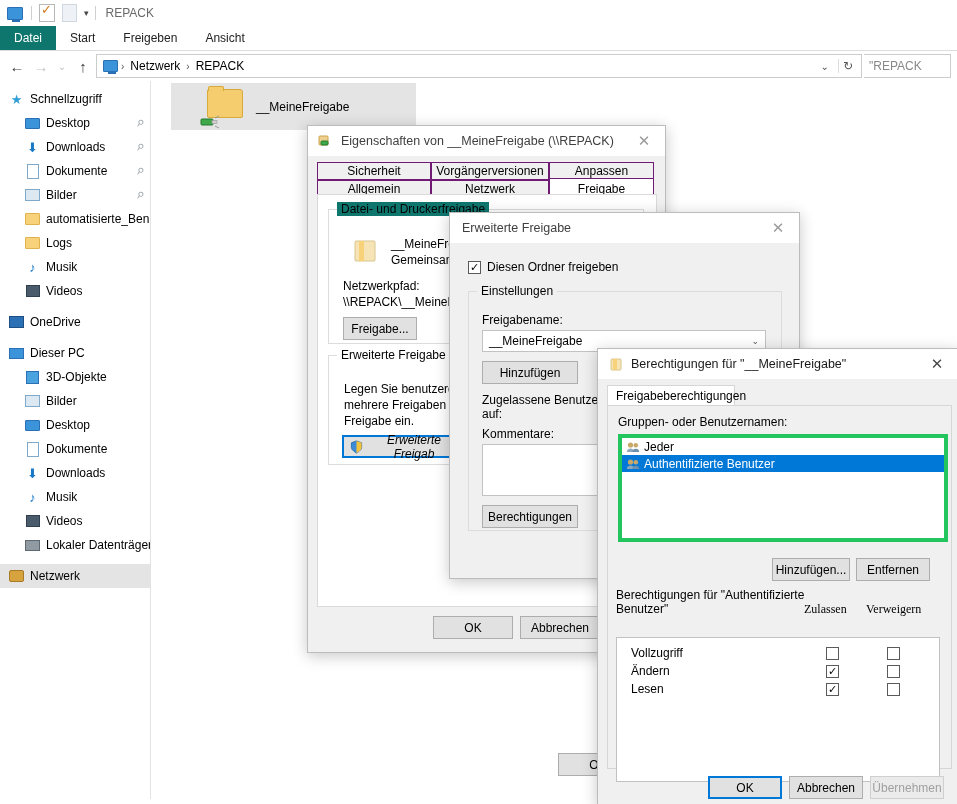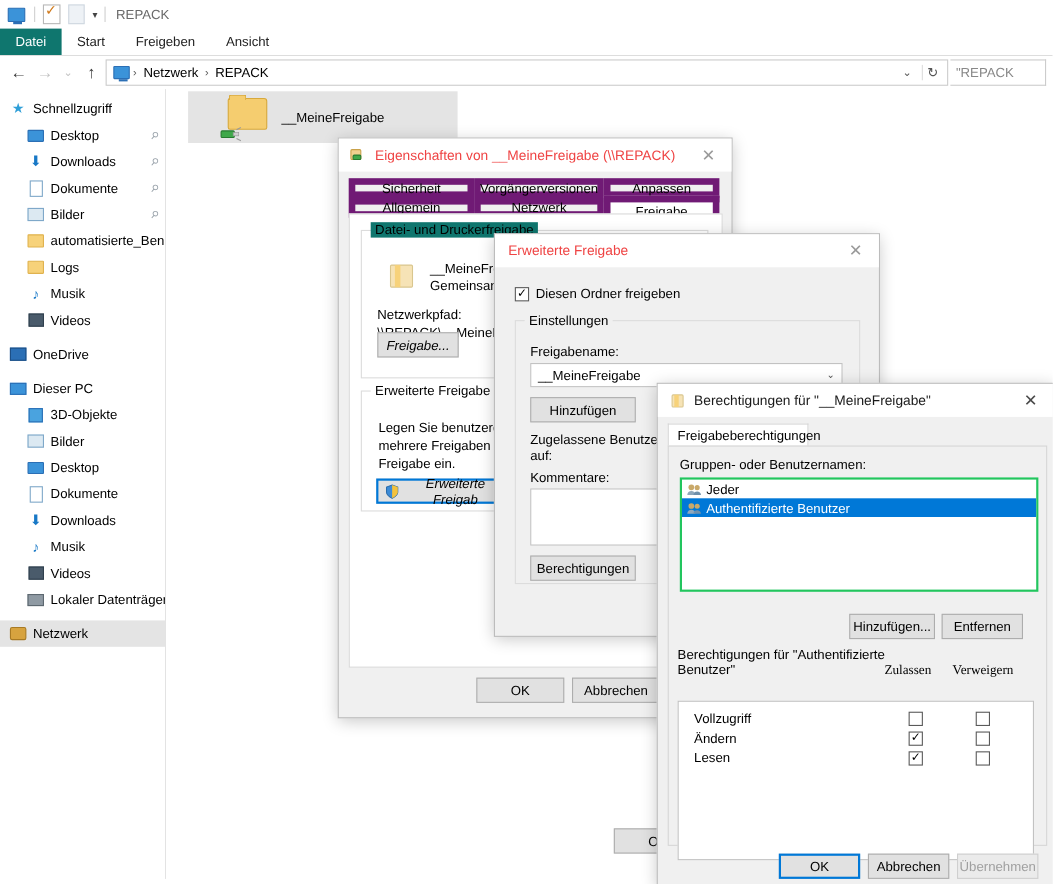--- a/index.html
+++ b/index.html
@@ -69,41 +69,41 @@
   .folder-big:before{content:"";position:absolute;left:0;top:-4px;width:14px;height:4px;background:#f5cd6f;border:1px solid #d8a93b;border-bottom:none;border-radius:2px 2px 0 0;}
   .plug{position:absolute;left:-2px;bottom:-2px;width:22px;height:14px;}
   .file-tile .fname{margin-left:10px;font-size:12px;}
 
   
   .dlg{position:absolute;background:#f0f0f0;border:1px solid #bcbcbc;box-shadow:0 3px 14px rgba(0,0,0,.22);}
   .dlg .tbar{height:30px;display:flex;align-items:center;padding-left:10px;background:#fff;}
   .dlg .tbar .ticon{width:16px;height:16px;margin-right:7px;flex:0 0 16px;position:relative;}
   .dlg .tbar .ttitle{font-size:12.5px;color:#6b6b6b;white-space:nowrap;overflow:hidden;}
   .dlg .tbar .tclose{margin-left:auto;width:42px;height:30px;display:flex;align-items:center;justify-content:center;font-size:15px;color:#4a4a4a;}
-  .dlg.inactive .tbar .ttitle{color:#ef4444;}
+  .dlg.inactive .tbar .ttitle{color:#404040;}
   .dlg.inactive .tbar .tclose{color:#9a9a9a;}
 
   .btn{height:23px;min-width:74px;border:1px solid #adadad;background:#e1e1e1;font-size:12px;font-family:inherit;color:#000;display:inline-flex;align-items:center;justify-content:center;padding:0 8px;box-sizing:border-box;}
   .btn.default{border:2px solid #0078d7;background:#e1e1e1;}
   .btn.disabled{color:#a0a0a0;border-color:#cfcfcf;background:#ebebeb;}
   .group{border:1px solid #dcdcdc;position:absolute;}
   .grouplabel{position:absolute;background:#f0f0f0;padding:0 4px;font-size:12px;top:-8px;left:8px;}
   .cbox{width:13px;height:13px;border:1px solid #5a5a5a;background:#fff;display:inline-flex;align-items:center;justify-content:center;box-sizing:border-box;font-size:11px;line-height:1;color:#000;}
   .lbl{position:absolute;font-size:12px;white-space:nowrap;}
   .combo{position:absolute;height:22px;border:1px solid #c2c2c2;background:#fff;display:flex;align-items:center;padding:0 6px;font-size:12px;box-sizing:border-box;}
   .combo .arw{margin-left:auto;font-size:9px;color:#555;}
   .txtarea{position:absolute;border:1px solid #c2c2c2;background:#fff;}
 
   
   .ptabs{position:absolute;left:9px;top:36px;width:337px;height:32px;}
-  .ptab{position:absolute;height:18px;border:6px solid #701a75;background:#f0f0f0;display:flex;align-items:center;justify-content:center;font-size:12px;box-sizing:border-box;}
+  .ptab{position:absolute;height:18px;border:1px solid #701a75;background:#f0f0f0;display:flex;align-items:center;justify-content:center;font-size:12px;box-sizing:border-box;}
   .ptab.sel{background:#fff;border-bottom:1px solid #fff;height:20px;}
 
   
-  .listbox{position:absolute;border:2px solid #22c55e;background:#fff;overflow:hidden;}
+  .listbox{position:absolute;border:4px solid #22c55e;background:#fff;overflow:hidden;}
   .listrow{height:17px;display:flex;align-items:center;padding-left:4px;font-size:12px;}
   .listrow.sel{background:#0078d7;color:#fff;}
   .usr-ico{width:14px;height:12px;margin-right:4px;flex:0 0 14px;position:relative;}
   .permtable{position:absolute;border:1px solid #c2c2c2;background:#fff;}
   .permrow{height:18px;display:flex;align-items:center;font-size:12px;}
   .permrow .pname{width:185px;padding-left:14px;box-sizing:border-box;}
   .permrow .pcell{width:61px;display:flex;justify-content:center;}
   .tabhdr{position:absolute;height:21px;border:1px solid #d6d6d6;border-bottom:none;background:#fff;display:flex;align-items:center;padding:0 8px;font-size:12px;box-sizing:border-box;}
   .panel{position:absolute;border:1px solid #d6d6d6;background:#f0f0f0;}
   .coltitle{position:absolute;font-size:12px;font-family:Liberation Serif, serif;}
@@ -331,21 +331,21 @@
     <div style="position:absolute;left:33px;top:40px;width:30px;height:32px;">
       <svg viewBox="0 0 30 32" width="30" height="32">
           <rect x="4" y="6" width="20" height="20" rx="1" fill="#f6e3b6" stroke="#d9c68e"></rect>
           <rect x="8" y="6" width="5" height="20" fill="#f7d27a"></rect>
         </svg>
     </div>
     <div class="lbl" style="left:73px;top:42px;">__MeineFreigabe</div>
     <div class="lbl" style="left:73px;top:58px;">Gemeinsam v</div>
     <div class="lbl" style="left:25px;top:84px;">Netzwerkpfad:</div>
     <div class="lbl" style="left:25px;top:100px;">\\REPACK\__MeineFre</div>
-    <button class="btn" style="position:absolute;left:25px;top:107px;width:74px;font-style:italic;">Freigabe...</button>
+    <button class="btn" style="position:absolute;left:25px;top:122px;width:74px;">Freigabe...</button>
 
     <div class="group" style="left:10px;top:160px;width:314px;height:108px;background:#fff;">
       <span class="grouplabel" style="background:#fff;">Erweiterte Freigabe</span>
     </div>
     <div class="lbl" style="left:26px;top:187px;">Legen Sie benutzerdefi</div>
     <div class="lbl" style="left:26px;top:203px;">mehrere Freigaben und</div>
     <div class="lbl" style="left:26px;top:219px;">Freigabe ein.</div>
     <button class="btn default" style="position:absolute;left:24px;top:240px;width:128px;justify-content:flex-start;padding-left:6px;font-style:italic;">
       <span style="display:inline-flex;margin-right:5px;">
         <svg viewBox="0 0 14 15" width="13" height="14">

